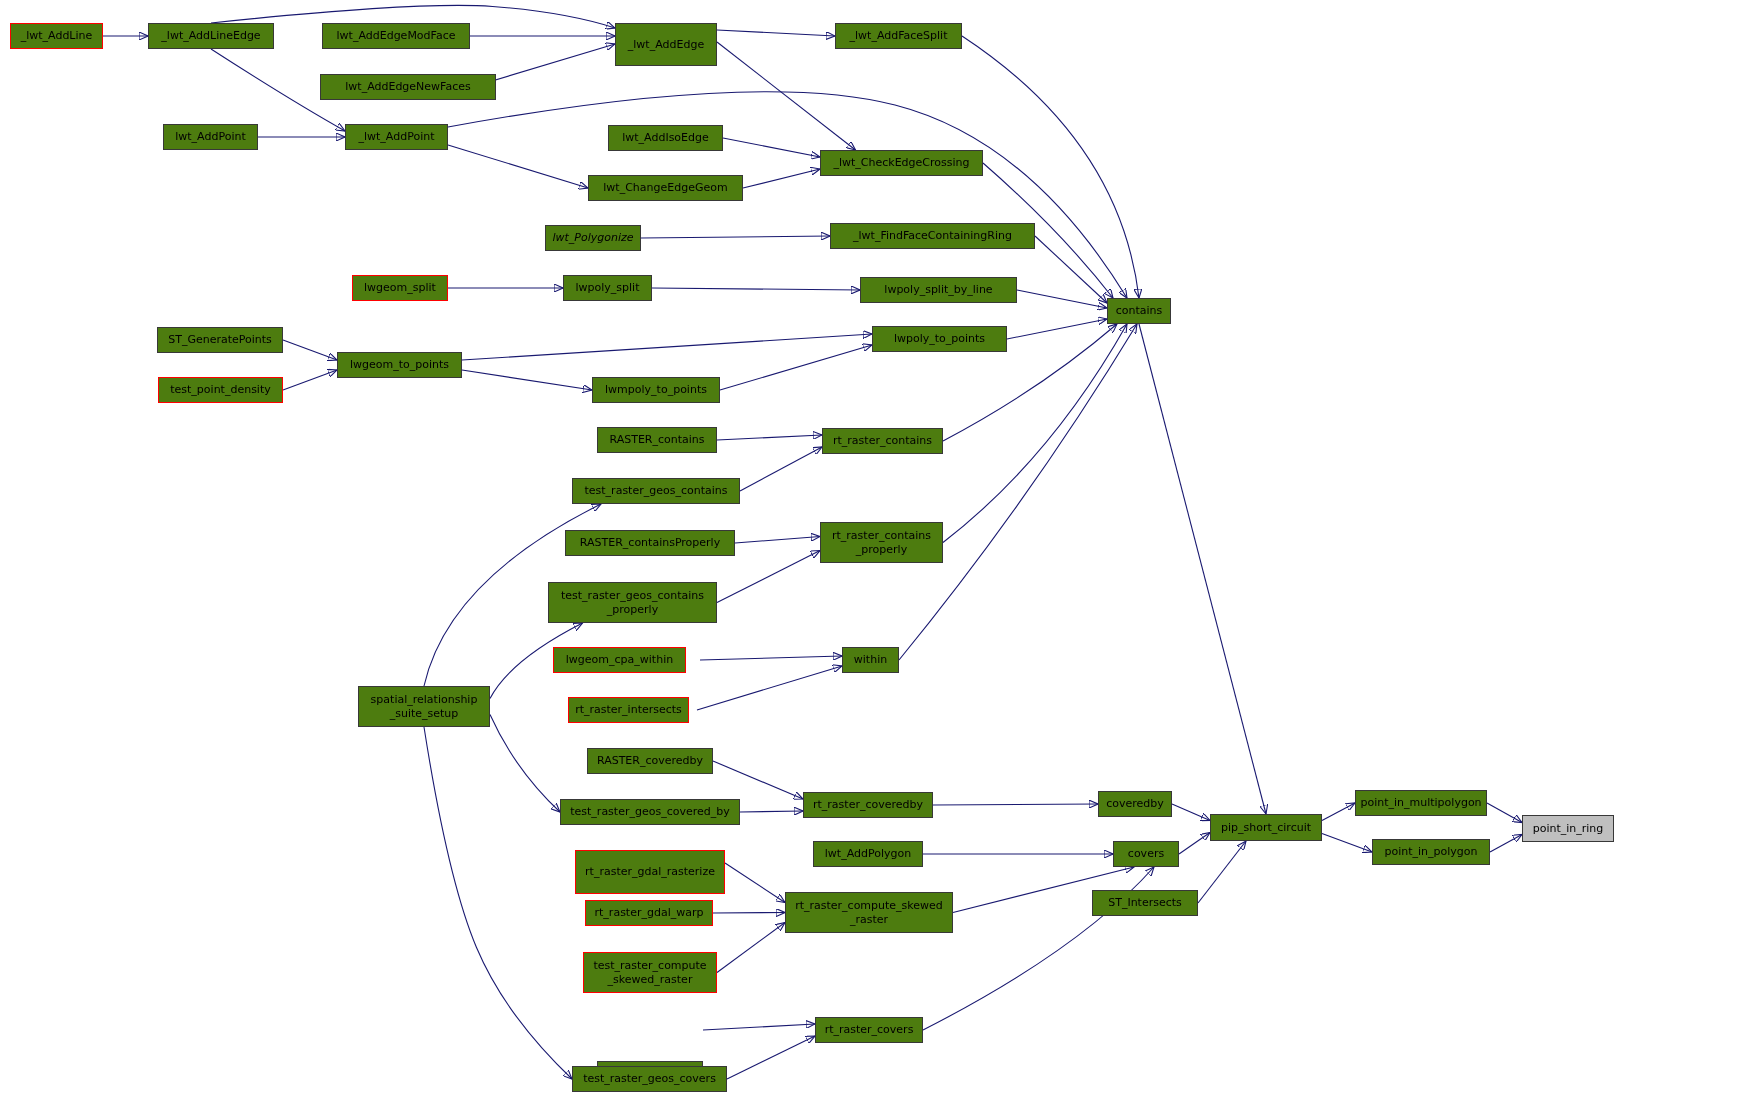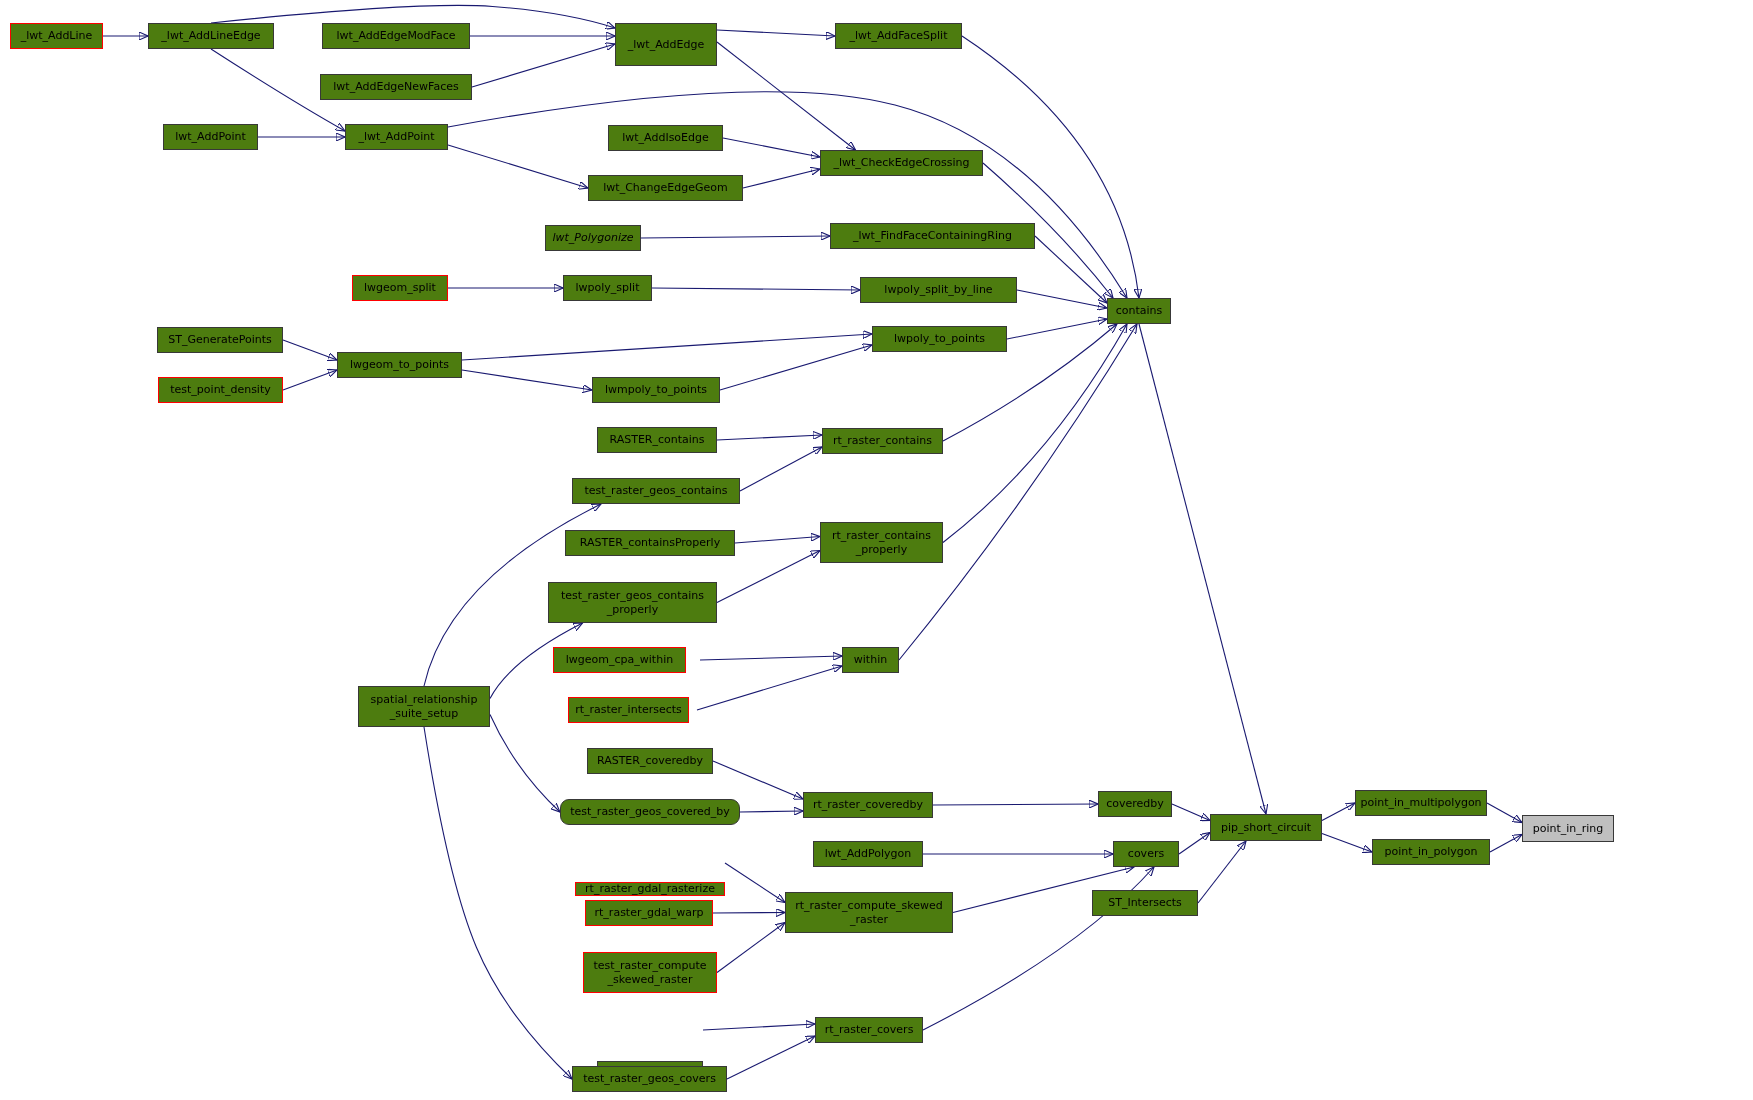--- a/index.html
+++ b/index.html
@@ -95,21 +95,21 @@
       <path d="M1322,820.5 L1355,803" marker-end="url(#arrowhead)"></path>
       <path d="M1322,833.5 L1372,852" marker-end="url(#arrowhead)"></path>
       <path d="M1487,803 L1522,822.5" marker-end="url(#arrowhead)"></path>
       <path d="M1490,852 L1522,834.5" marker-end="url(#arrowhead)"></path>
     </svg>
     <div class="node red" style="left: 10px; top: 23px; width: 93px; height: 26px;">_lwt_AddLine</div>
     <div class="node" style="left: 148px; top: 23px; width: 126px; height: 26px;">_lwt_AddLineEdge</div>
     <div class="node" style="left: 322px; top: 23px; width: 148px; height: 26px;">lwt_AddEdgeModFace</div>
     <div class="node" style="left: 615px; top: 23px; width: 102px; height: 43px;">_lwt_AddEdge</div>
     <div class="node" style="left: 835px; top: 23px; width: 127px; height: 26px;">_lwt_AddFaceSplit</div>
-    <div class="node" style="left: 320px; top: 74px; width: 152px; height: 26px;">lwt_AddEdgeNewFaces</div>
+    <div class="node" style="left: 320px; top: 74px; width: 176px; height: 26px;">lwt_AddEdgeNewFaces</div>
     <div class="node" style="left: 163px; top: 124px; width: 95px; height: 26px;">lwt_AddPoint</div>
     <div class="node" style="left: 345px; top: 124px; width: 103px; height: 26px;">_lwt_AddPoint</div>
     <div class="node" style="left: 608px; top: 125px; width: 115px; height: 26px;">lwt_AddIsoEdge</div>
     <div class="node" style="left: 820px; top: 150px; width: 163px; height: 26px;">_lwt_CheckEdgeCrossing</div>
     <div class="node" style="left: 588px; top: 175px; width: 155px; height: 26px;">lwt_ChangeEdgeGeom</div>
     <div class="node" style="left: 545px; top: 225px; width: 96px; height: 26px; font-style: italic;">lwt_Polygonize</div>
     <div class="node" style="left: 830px; top: 223px; width: 205px; height: 26px;">_lwt_FindFaceContainingRing</div>
     <div class="node red" style="left: 352px; top: 275px; width: 96px; height: 26px;">lwgeom_split</div>
     <div class="node" style="left: 563px; top: 275px; width: 89px; height: 26px;">lwpoly_split</div>
     <div class="node" style="left: 860px; top: 277px; width: 157px; height: 26px;">lwpoly_split_by_line</div>
@@ -126,31 +126,31 @@
     <div class="node" style="left: 820px; top: 522px; width: 123px; height: 41px;">rt_raster_contains
 _properly</div>
     <div class="node" style="left: 548px; top: 582px; width: 169px; height: 41px;">test_raster_geos_contains
 _properly</div>
     <div class="node red" style="left: 553px; top: 647px; width: 133px; height: 26px;">lwgeom_cpa_within</div>
     <div class="node" style="left: 842px; top: 647px; width: 57px; height: 26px;">within</div>
     <div class="node red" style="left: 568px; top: 697px; width: 121px; height: 26px;">rt_raster_intersects</div>
     <div class="node" style="left: 358px; top: 686px; width: 132px; height: 41px;">spatial_relationship
 _suite_setup</div>
     <div class="node" style="left: 587px; top: 748px; width: 126px; height: 26px;">RASTER_coveredby</div>
-    <div class="node" style="left: 560px; top: 799px; width: 180px; height: 26px; border-radius: 9px;">test_raster_geos_covered_by</div>
+    <div class="node" style="left: 560px; top: 799px; width: 180px; height: 26px;">test_raster_geos_covered_by</div>
     <div class="node" style="left: 803px; top: 792px; width: 130px; height: 26px;">rt_raster_coveredby</div>
     <div class="node" style="left: 1098px; top: 791px; width: 74px; height: 26px;">coveredby</div>
     <div class="node" style="left: 1210px; top: 814px; width: 112px; height: 27px;">pip_short_circuit</div>
     <div class="node" style="left: 1355px; top: 790px; width: 132px; height: 26px;">point_in_multipolygon</div>
     <div class="node" style="left: 1372px; top: 839px; width: 118px; height: 26px;">point_in_polygon</div>
     <div class="node focus" style="left: 1522px; top: 815px; width: 92px; height: 27px;">point_in_ring</div>
     <div class="node" style="left: 813px; top: 841px; width: 110px; height: 26px;">lwt_AddPolygon</div>
     <div class="node" style="left: 1113px; top: 841px; width: 66px; height: 26px;">covers</div>
     <div class="node" style="left: 1092px; top: 890px; width: 106px; height: 26px;">ST_Intersects</div>
-    <div class="node red" style="left: 575px; top: 850px; width: 150px; height: 14px; margin-top: 32px;">rt_raster_gdal_rasterize</div>
+    <div class="node red" style="left: 575px; top: 850px; width: 150px; height: 44px;">rt_raster_gdal_rasterize</div>
     <div class="node red" style="left: 585px; top: 900px; width: 128px; height: 26px;">rt_raster_gdal_warp</div>
     <div class="node" style="left: 785px; top: 892px; width: 168px; height: 41px;">rt_raster_compute_skewed
 _raster</div>
     <div class="node red" style="left: 583px; top: 952px; width: 134px; height: 41px;">test_raster_compute
 _skewed_raster</div>
     <div class="node" style="left: 597px; top: 1017px; width: 106px; height: 26px; margin-top: 44px;">RASTER_covers</div>
     <div class="node" style="left: 815px; top: 1017px; width: 108px; height: 26px;">rt_raster_covers</div>
     <div class="node" style="left: 572px; top: 1066px; width: 155px; height: 26px;">test_raster_geos_covers</div>
   </div>
 

